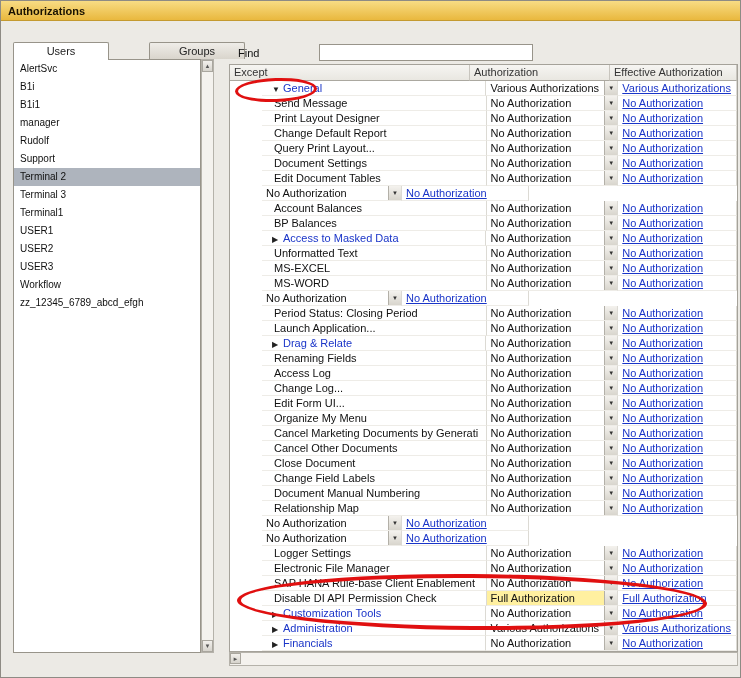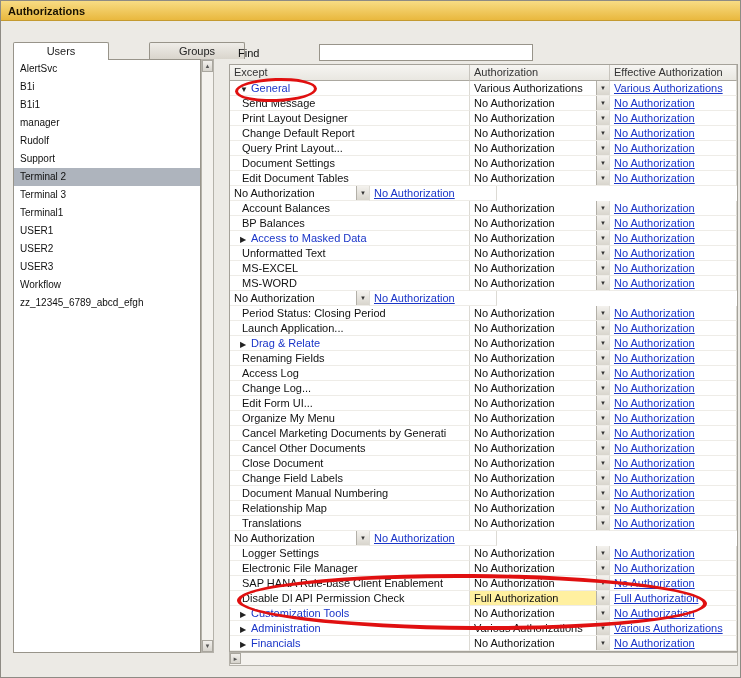--- a/index.html
+++ b/index.html
@@ -39,21 +39,21 @@
   .find-input{ position:absolute; left:318px; top:43px; width:214px; height:17px;
                border:1px solid var(--border_gray); font-size:11px; padding:0 3px;
                font-family:"Liberation Sans", sans-serif; background:#fff; }
   .grid{ position:absolute; left:228px; top:63px; width:509px; height:588px;
          background:#fff; border:1px solid #A5A29A; overflow:hidden; }
   .thead{ display:flex; height:16px; }
   .th{ font-size:11px; line-height:15px; padding-left:4px; color:#333;
        background:linear-gradient(#F6F5F2,#E9E7E1);
        border-right:1px solid #C8C5BE; border-bottom:1px solid #ABA8A0;
        white-space:nowrap; overflow:hidden; }
-  .row{ display:flex; height:15px; }
+  .row{ display:flex; height:15px;margin-left:32px; }
   .cell{ font-size:11px; line-height:14px; white-space:nowrap; overflow:hidden;
          border-right:1px solid #DCDAD4; border-bottom:1px solid #EEECE7; color:#111; }
   .c-subject{ width:240px; padding-left:12px; }
   .row.category .c-subject{ padding-left:10px; }
   .row.category .subj-text{ color:var(--link_blue); }
   .tri{ display:inline-block; width:11px; font-size:8px; color:#222; }
   .c-auth{ width:140px; position:relative; padding-left:4px; padding-right:14px; }
   .row.hl .c-auth{ background:var(--highlight_yellow); }
   .combo-btn{ position:absolute; right:0; top:0; width:13px; height:14px;
               background:linear-gradient(#F4F2EE,#D8D5CD); border-left:1px solid #B3B0A8; }
@@ -310,21 +310,20 @@
           <div class="cell c-eff"><span class="link">No Authorization</span></div>
         </div>
         <div class="row">
           <div class="cell c-subject"><span class="subj-text">Relationship Map</span></div>
           <div class="cell c-auth"><span>No Authorization</span><div class="combo-btn">
               <span>▼</span>
             </div></div>
           <div class="cell c-eff"><span class="link">No Authorization</span></div>
         </div>
         <div class="row">
-          <div class="cell c-subject"><span class="subj-text">Translations</span></div>
           <div class="cell c-auth"><span>No Authorization</span><div class="combo-btn">
               <span>▼</span>
             </div></div>
           <div class="cell c-eff"><span class="link">No Authorization</span></div>
         </div>
         <div class="row">
           <div class="cell c-auth"><span>No Authorization</span><div class="combo-btn">
               <span>▼</span>
             </div></div>
           <div class="cell c-eff"><span class="link">No Authorization</span></div>

